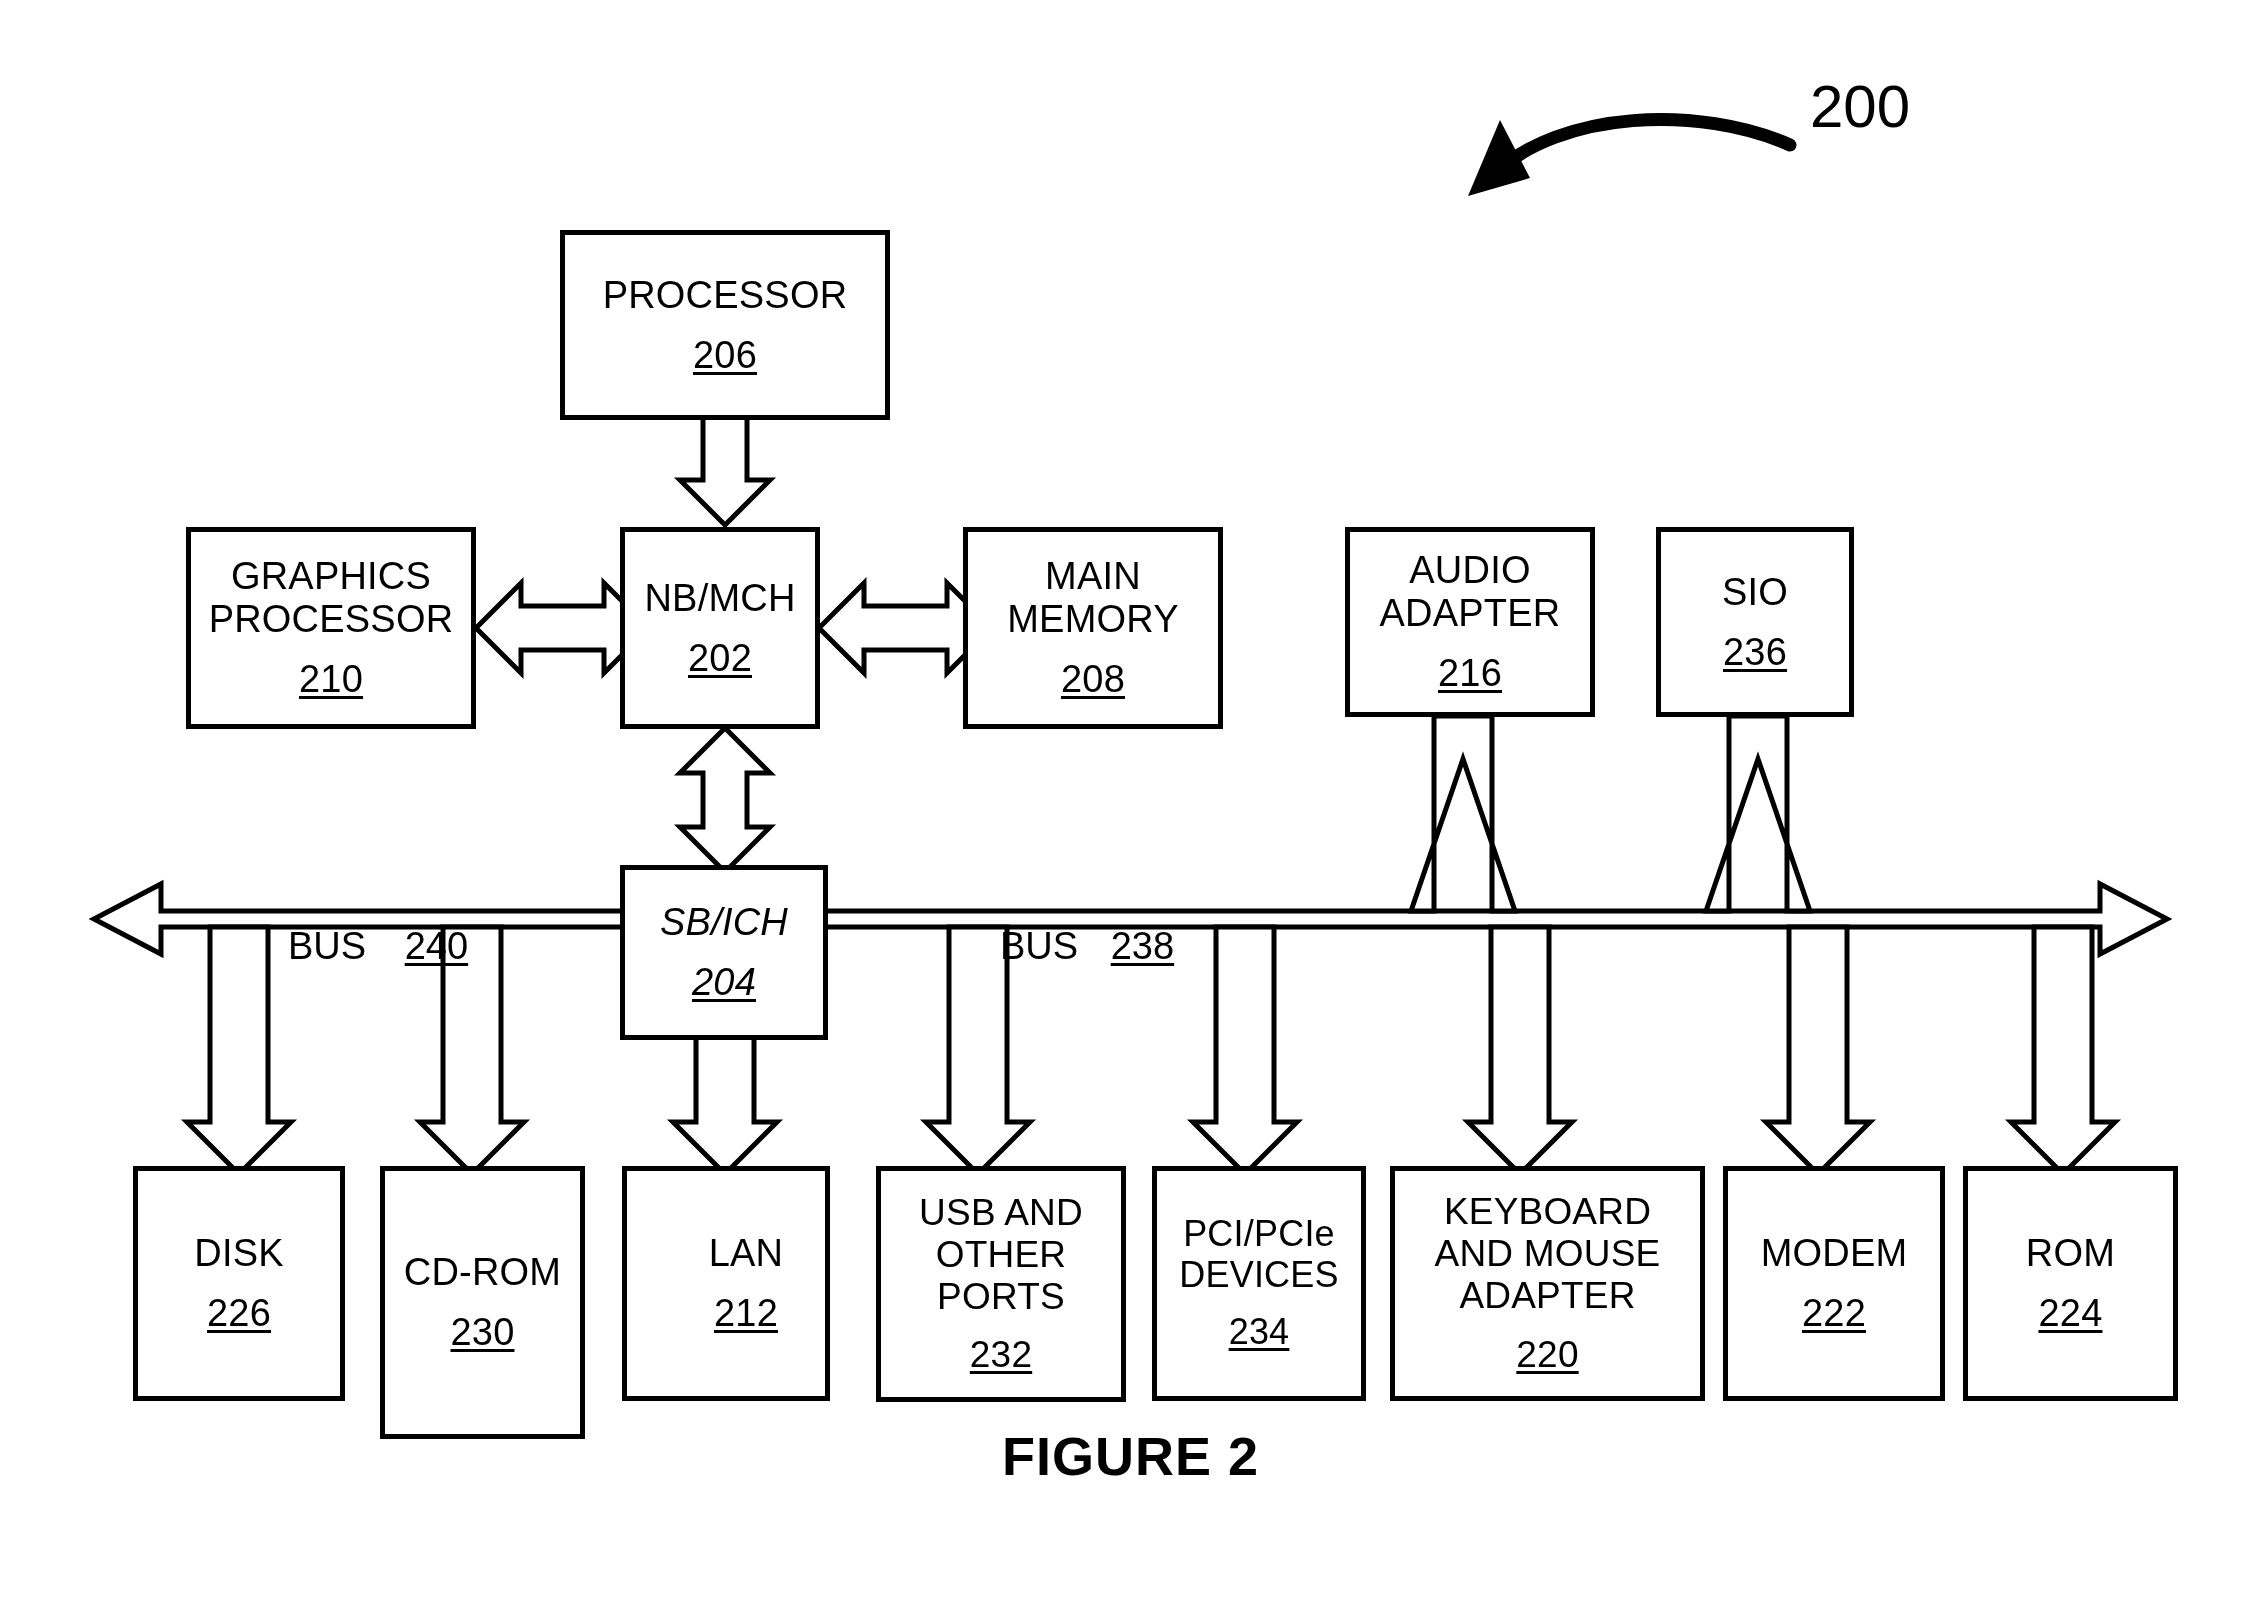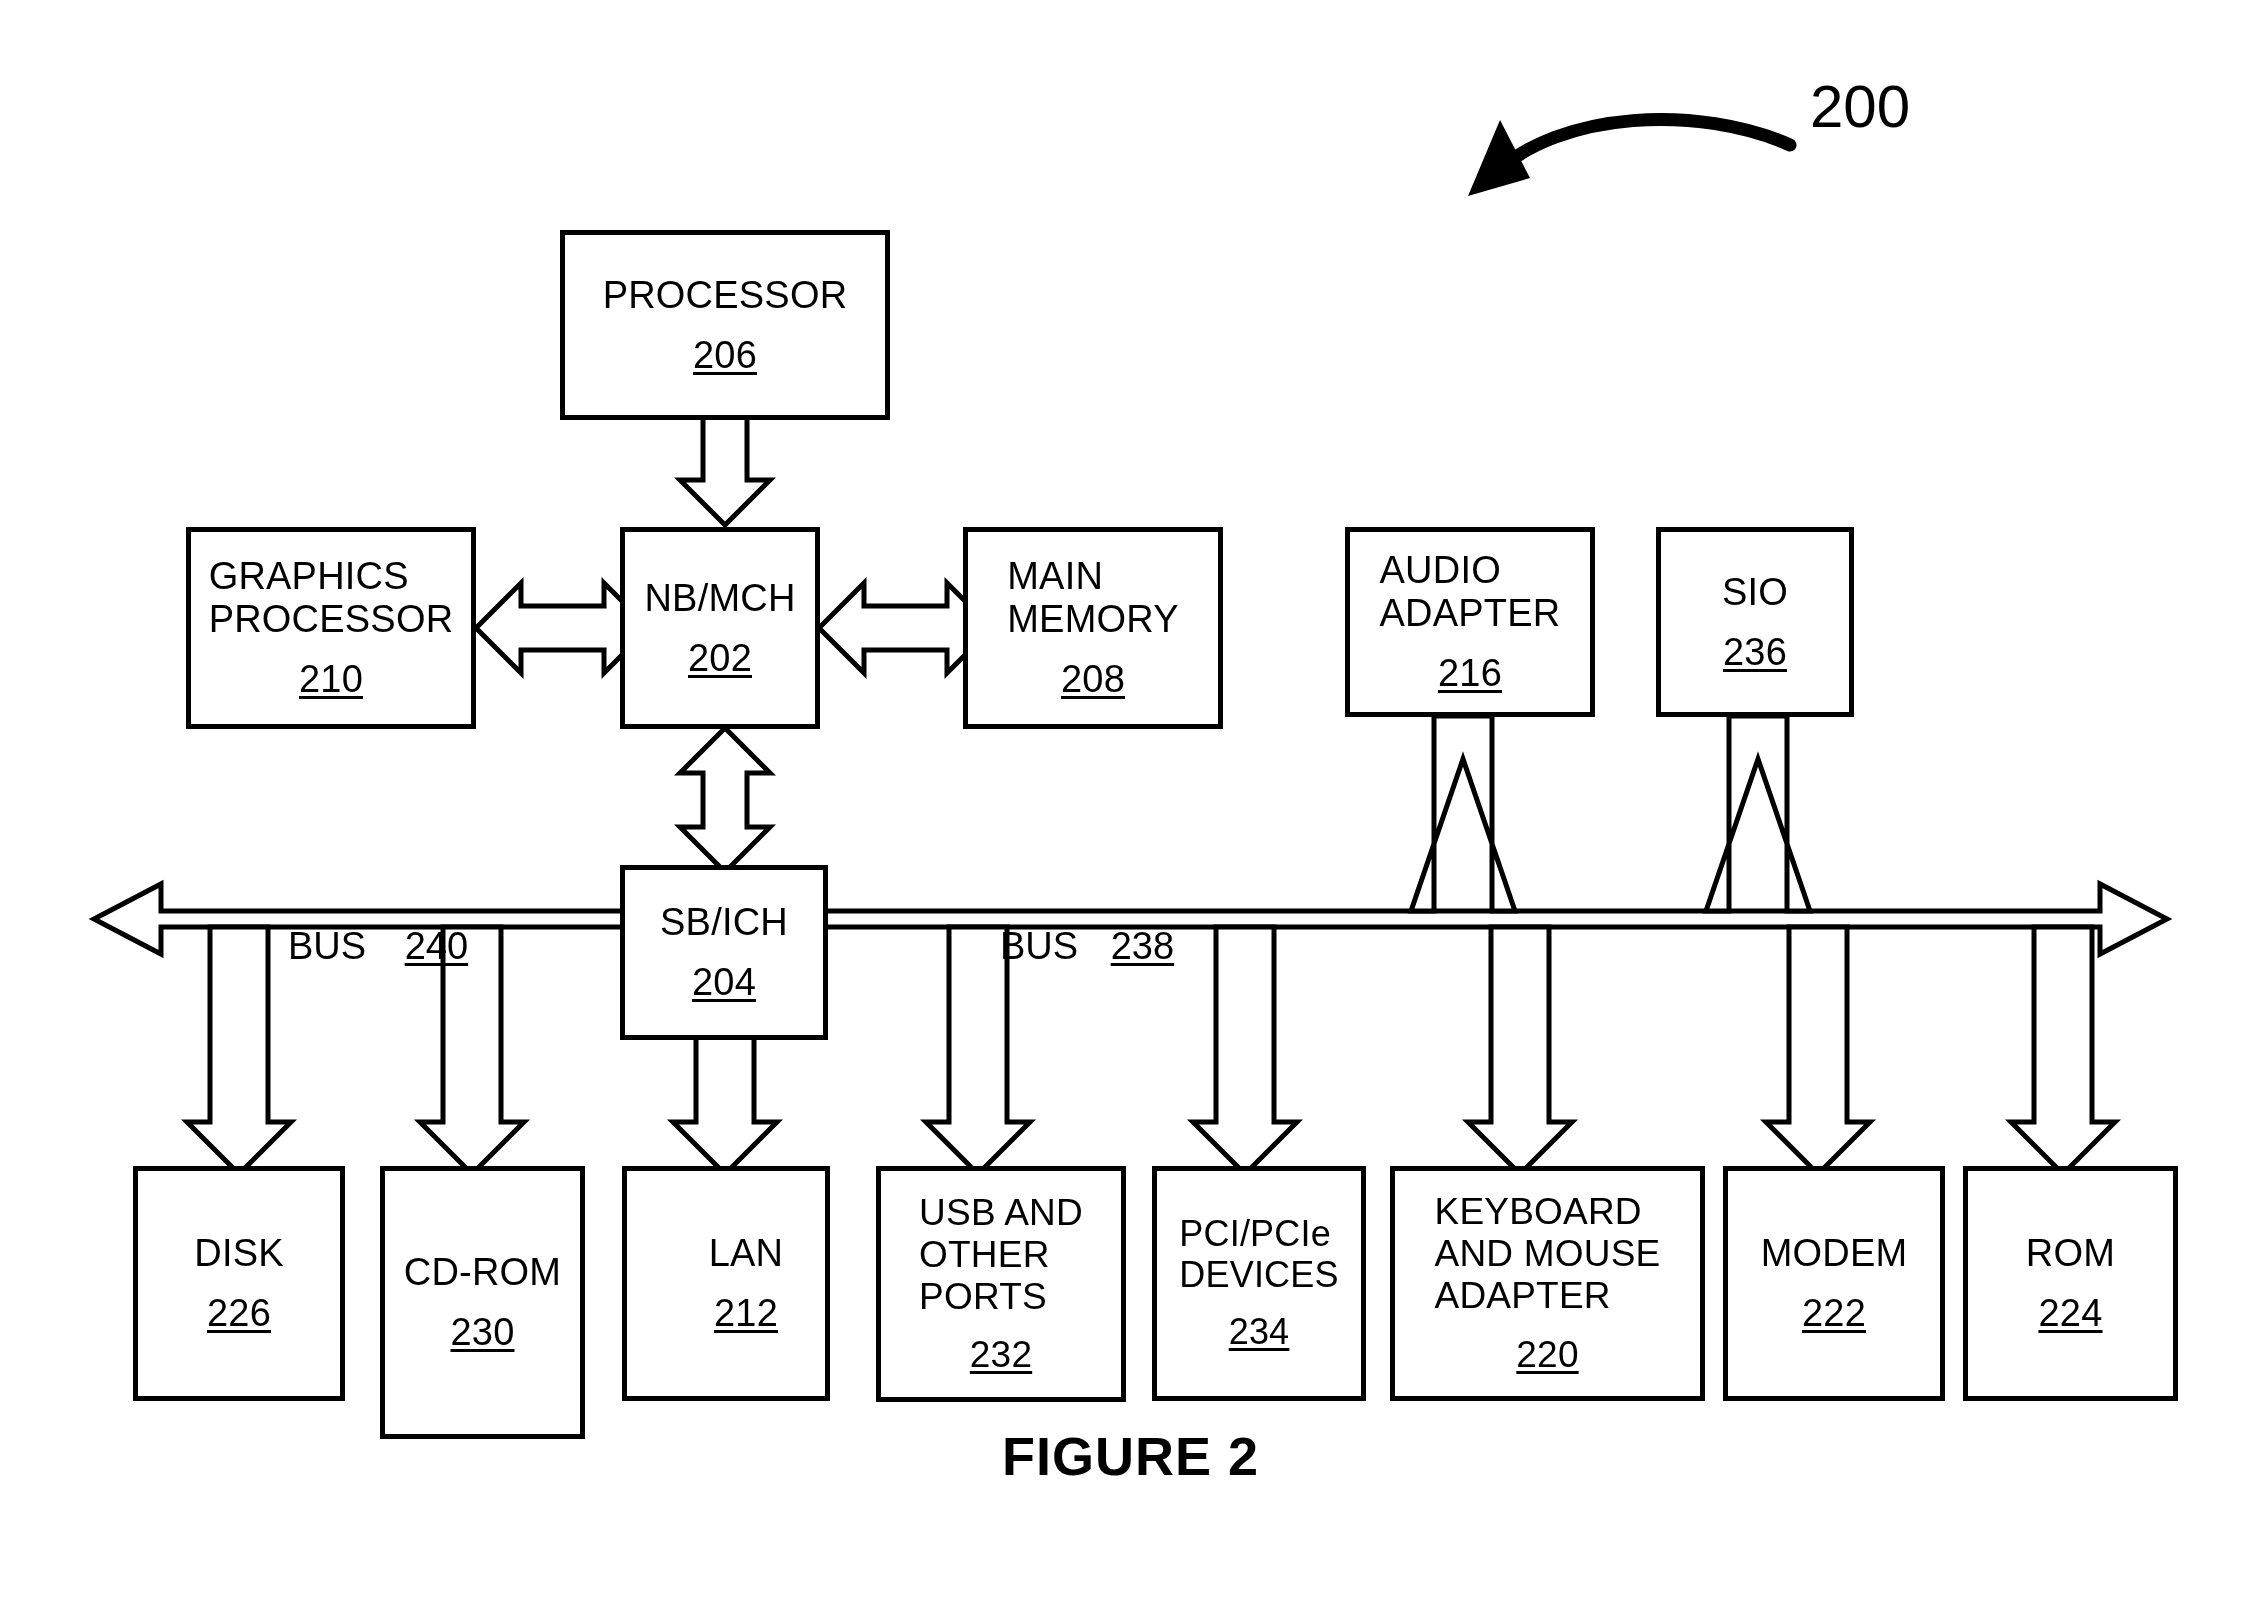--- a/index.html
+++ b/index.html
@@ -26,20 +26,21 @@
   }
   .box {
     position: absolute;
     box-sizing: border-box;
     border: 5px solid #000000;
     background: #ffffff;
     display: flex;
     flex-direction: column;
     align-items: center;
     justify-content: center;
+    text-align: center;
     color: #000000;
     font-family: "Liberation Sans", sans-serif;
     font-size: 38px;
     line-height: 1.13;
     letter-spacing: 0.2px;
     z-index: 5;
   }
   .box .lbl {
     display: block;
     white-space: pre-line;
@@ -157,21 +158,21 @@
     <span class="lbl">AUDIO
 ADAPTER</span>
     <span class="num">216</span>
   </div>
 
   <div class="box" style="left:1656px; top:527px; width:198px; height:190px;">
     <span class="lbl">SIO</span>
     <span class="num">236</span>
   </div>
 
-  <div class="box" style="left:620px; top:865px; width:208px; height:175px;">
+  <div class="box" style="left:620px; top:865px; width:208px; height:175px;font-style:italic;">
     <span class="lbl">SB/ICH</span>
     <span class="num">204</span>
   </div>
 
   <div class="box" style="left:133px; top:1166px; width:212px; height:235px;">
     <span class="lbl">DISK</span>
     <span class="num">226</span>
   </div>
 
   <div class="box" style="left:380px; top:1166px; width:205px; height:273px;">

